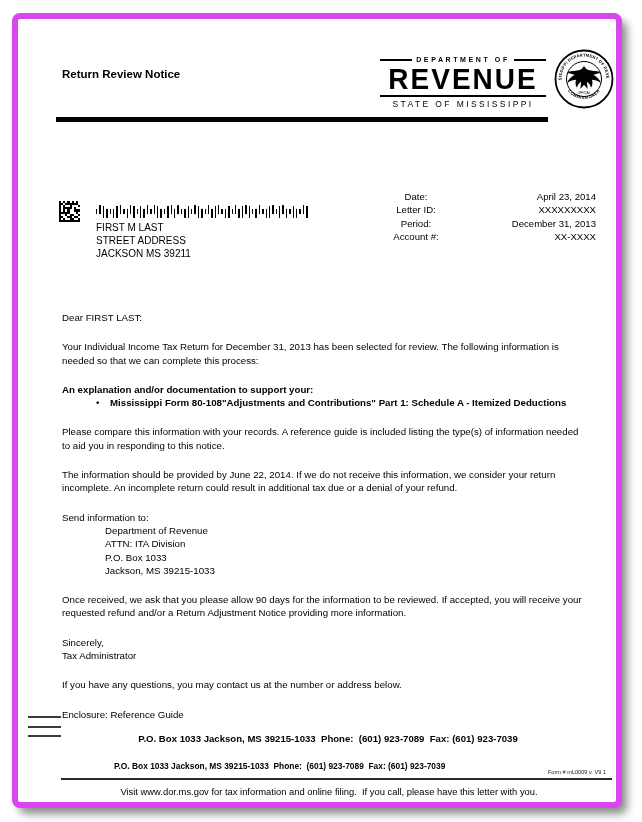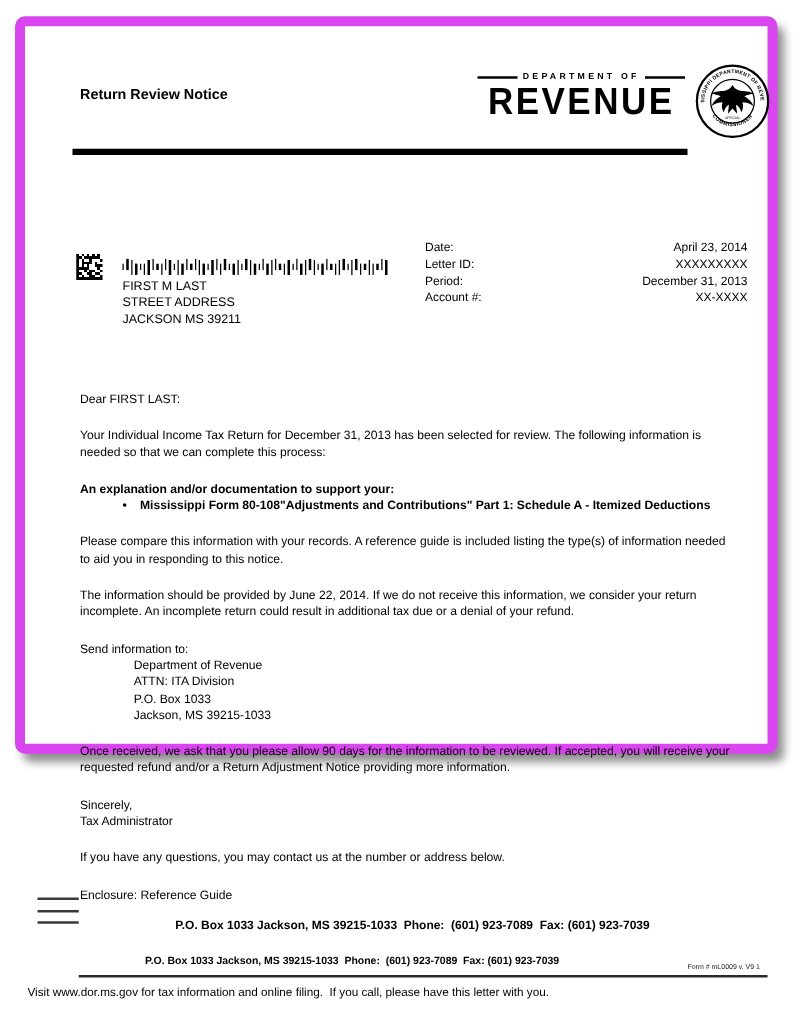--- a/index.html
+++ b/index.html
@@ -1,18 +1,18 @@
 <!DOCTYPE html>
 <html><head>
 <meta charset="utf-8">
 <style>
   html,body{margin:0;padding:0;background:#fff;}
   body{width:642px;height:822px;position:relative;font-family:"Liberation Sans","DejaVu Sans",sans-serif;color:#000;}
-  .page{position:absolute;left:12px;top:13px;width:610px;height:590px;background:#fff;
-        border:8px solid #d946ef;border-radius:8px;box-sizing:border-box;
+  .page{position:absolute;left:12px;top:13px;width:610px;height:795px;background:#fff;
+        border:6px solid #d946ef;border-radius:8px;box-sizing:border-box;
         box-shadow:6px 7px 8px -1px rgba(0,0,0,.45);}
   .abs{position:absolute;}
   .pre{white-space:pre;}
   .prelines{white-space:pre-line;}
 
   
   .notice-title{left:44px;top:49px;font-size:11.5px;font-weight:bold;}
   .logo{left:362px;top:37px;width:166px;text-align:center;}
   .logo-top{display:flex;align-items:center;gap:4px;font-size:7px;font-weight:bold;letter-spacing:2.6px;}
   .logo-top .hline{flex:1;border-top:2px solid #000;height:0;}
@@ -25,54 +25,55 @@
   .datamatrix{left:41px;top:182px;width:21px;height:21px;}
   .imb{left:78px;top:186px;height:13px;display:flex;align-items:center;}
   .imb i{display:block;width:1.4px;background:#000;margin-right:2px;}
   .imb .F{height:12px;}
   .imb .T{height:4.2px;}
   .imb .A{height:8.5px;transform:translateY(-1.9px);}
   .imb .D{height:8.5px;transform:translateY(1.9px);}
   .addr-lines{left:78px;top:202px;font-size:10px;line-height:13px;}
   .info-table{left:320px;top:171px;width:258px;font-size:9.6px;line-height:13.3px;}
   .info-row{display:flex;}
-  .info-label{flex:1;text-align:left;}
+  .info-label{flex:1;text-align:center;}
   .info-value{width:96px;margin-left:6px;text-align:right;}
 
   
   .letter-body{left:44px;top:276px;width:532px;font-size:9.7px;line-height:13.3px;}
   .para{margin:16px 0 9px 0;}
   .bold{font-weight:bold;}
   .bullet-line{padding-left:48px;position:relative;font-weight:bold;}
   .bullet-line::before{content:"\2022";position:absolute;left:34px;font-weight:bold;}
   .send-addr{padding-left:43px;}
   .contact-line{text-align:center;font-weight:bold;margin-top:11px;font-size:9.6px;}
 
   
   .reg-marks{left:10px;top:697px;width:33px;}
   .reg-marks i{display:block;height:2px;background:#3a3a3a;margin-bottom:7.5px;}
   .footer-contact{left:96px;top:742px;font-size:8.4px;font-weight:bold;}
   .form-number{left:498px;top:750px;width:90px;text-align:right;font-size:5.6px;color:#222;}
   .footer-rule{left:43px;top:759px;width:551px;height:2px;background:#2a2a2a;}
-  .visit-line{left:2px;top:767px;width:100%;font-size:9.4px;}
+  .visit-line{left:12px;top:767px;width:100%;text-align:center;font-size:9.4px;}
 </style>
 </head>
 <body>
 
 <div class="page">
 
   <div class="abs notice-title">Return Review Notice</div>
 
   <div class="abs logo">
     <div class="logo-top">
       <span class="hline"></span>
       <span>DEPARTMENT OF</span>
       <span class="hline"></span>
     </div>
     <div class="logo-revenue">REVENUE</div>
+    <div class="logo-state">STATE OF MISSISSIPPI</div>
   </div>
 
   <svg class="abs seal" viewBox="0 0 60 60">
     <defs>
       <path id="sealTop" d="M 7.5,30 A 22.5,22.5 0 1 1 52.5,30" fill="none"></path>
       <path id="sealBot" d="M 10,30 A 20,20 0 0 0 50,30" fill="none"></path>
     </defs>
     <circle cx="30" cy="30" r="28.5" fill="#fff" stroke="#000" stroke-width="1.8"></circle>
     <circle cx="30" cy="30" r="17.5" fill="none" stroke="#000" stroke-width="1"></circle>
     <text font-size="4.1" font-weight="bold" letter-spacing="0.2" fill="#000">

